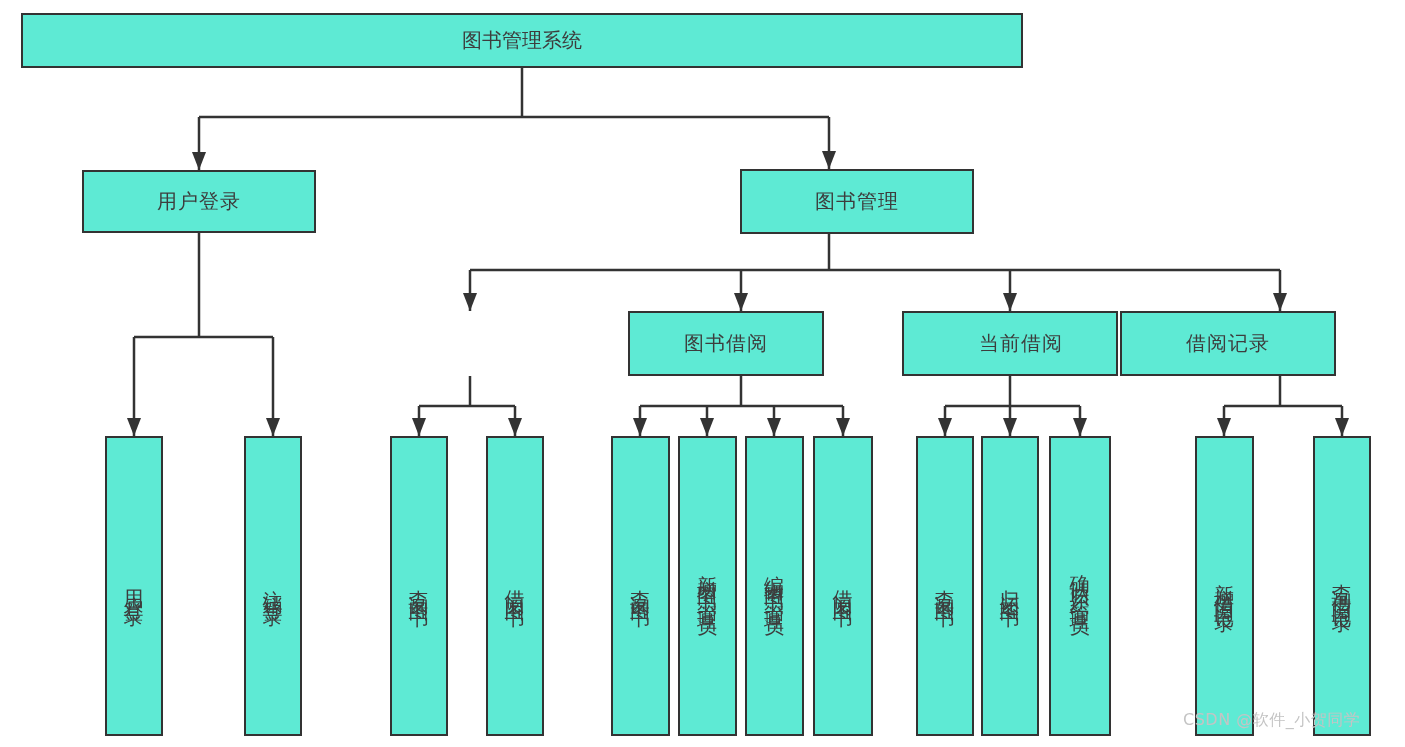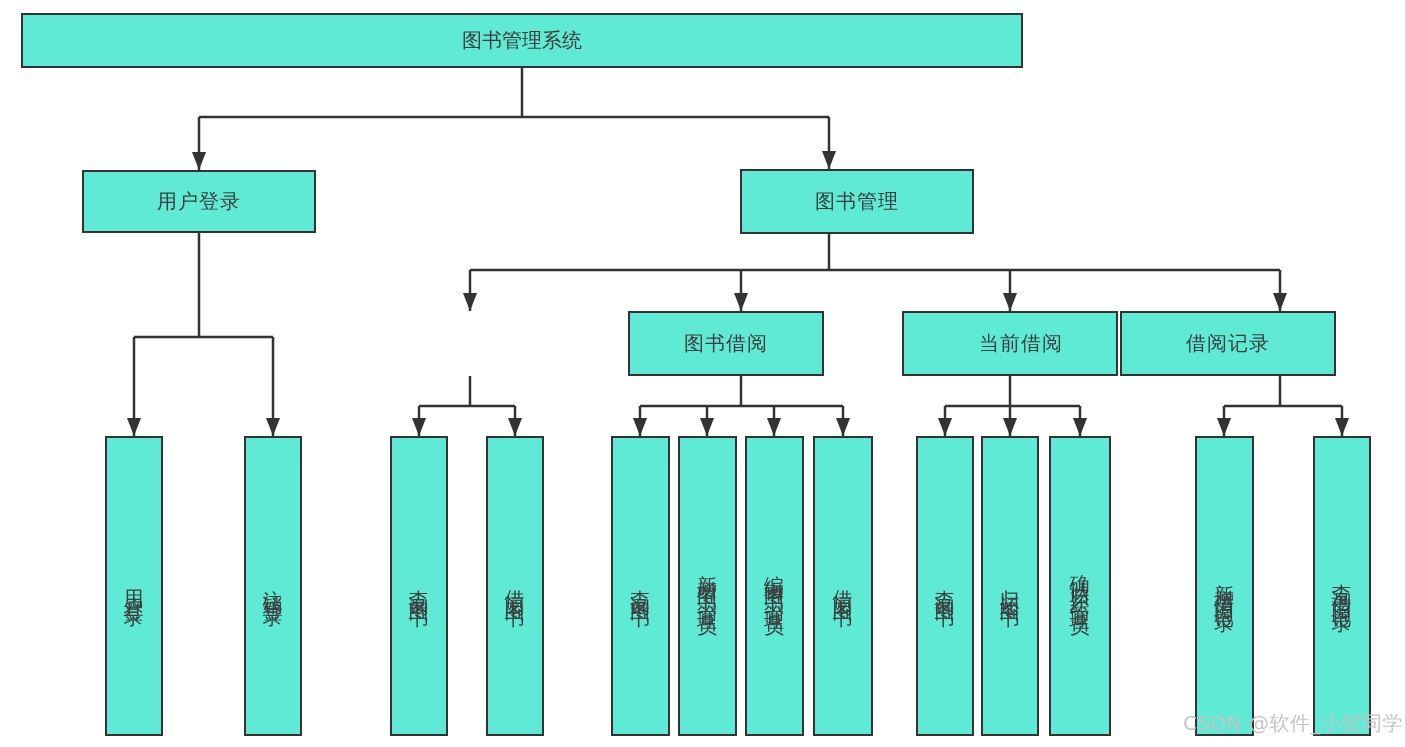--- a/index.html
+++ b/index.html
@@ -58,21 +58,21 @@
   #l-cb-query    { left: 916px;  width: 58px; }
   #l-cb-return   { left: 981px;  width: 58px; }
   #l-cb-confirm  { left: 1049px; width: 62px; }
   #l-br-add      { left: 1195px; width: 59px; }
   #l-br-query    { left: 1313px; width: 58px; }
   #watermark {
     position: absolute;
     left: 1183px;
     top: 710px;
     width: 215px;
-    font-size: 20px;
+    font-size: 16px;
     color: #c4c4c4;
     text-align: left;
     white-space: nowrap;
     letter-spacing: 0.5px;
   }
 </style>
 </head>
 <body>
 
 <div id="stage">

